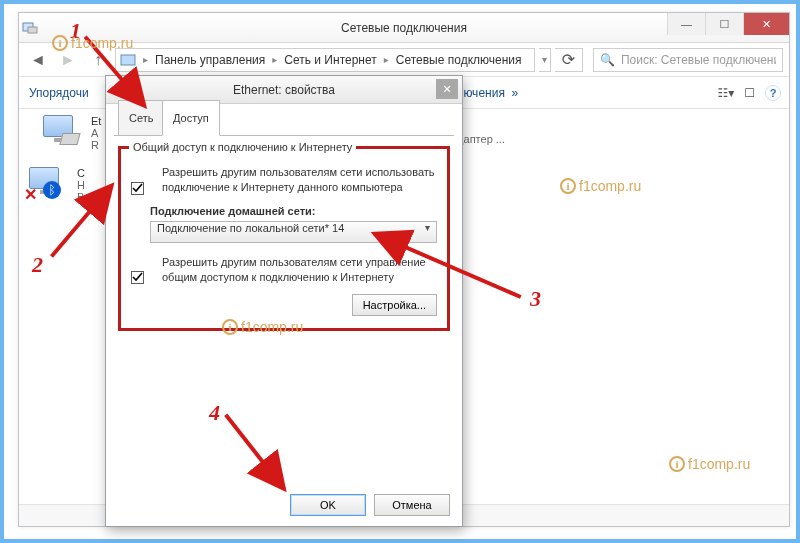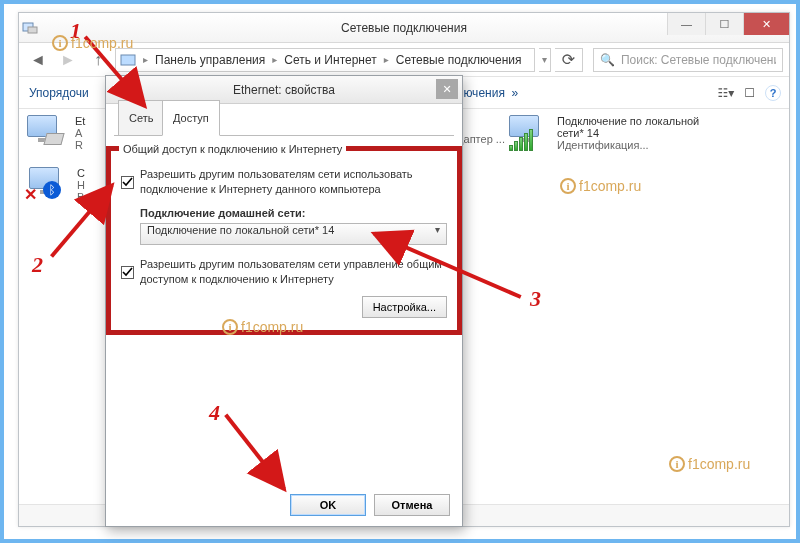--- a/index.html
+++ b/index.html
@@ -37,31 +37,31 @@
   .bars span:nth-child(1){height:6px} .bars span:nth-child(2){height:10px} .bars span:nth-child(3){height:14px} .bars span:nth-child(4){height:18px} .bars span:nth-child(5){height:22px}
 
   
   .dlg { position:absolute; left:101px; top:71px; width:358px; height:452px; background:#fff; border:1px solid #9aa0a6; box-shadow: 2px 4px 12px rgba(0,0,0,.3); z-index:30; }
   .dlg-title { height:28px; background:linear-gradient(#fafafa,#e8e8e8); border-bottom:1px solid #cfcfcf; position:relative; display:flex; align-items:center; justify-content:center; font-size:12px; color:#333; }
   .dlg-close { position:absolute; right:4px; top:3px; width:22px; height:20px; background:#a8a8a8; color:#fff; display:flex; align-items:center; justify-content:center; font-size:11px; }
   .tabrow { position:relative; height:24px; margin:8px 8px 0 8px; border-bottom:1px solid #bcbcbc; }
   .tab { position:absolute; bottom:-1px; height:36px; padding:4px 10px; font-size:11px; display:flex; align-items:center; border:1px solid #bcbcbc; background:#f3f3f3; color:#333;text-align:center; }
   .tab.t1 { left:4px; border-bottom:1px solid #bcbcbc; }
   .tab.t2 { left:48px; background:#fff; border-bottom:1px solid #fff; z-index:2; }
-  .group { margin:10px 0; border:5px solid #b91c1c; padding:16px 10px 12px; font-size:11px; color:#333; position:relative; }
+  .group { margin:10px 12px; border:3px solid #b91c1c; padding:16px 10px 12px; font-size:11px; color:#333; position:relative; }
   .group-title { position:absolute; top:-8px; left:8px; background:#fff; padding:0 4px; }
-  .drow { display:flex; gap:6px; align-items:center; margin-bottom:10px; line-height:1.35; }
+  .drow { display:flex; gap:18px; align-items:flex-end; margin-bottom:10px; line-height:1.35; }
   .chkbox { width:13px; height:13px; border:1px solid #5b5b5b; background:#fff; display:flex; align-items:center; justify-content:center; margin-top:1px; }
   .chkbox svg { width:11px; height:11px; }
   .lbl-sub { padding-left:19px; margin-bottom:4px;font-weight:bold; }
   .combo { margin-left:19px; height:22px; border:1px solid #b7b7b7; background:linear-gradient(#fdfdfd,#eaeaea); display:flex; align-items:flex-start; padding:0 6px; font-size:11px; position:relative; margin-bottom:12px; }
   .combo:after{content:"▾"; position:absolute; right:6px; color:#555; font-size:10px;}
   .settings-btn { float:right; height:22px; padding:0 10px; border:1px solid #b0b0b0; background:linear-gradient(#fdfdfd,#e7e7e7); font-size:11px; }
   .dlg-btns { position:absolute; bottom:10px; right:12px; display:flex; gap:8px; }
-  .dbtn { width:76px; height:22px; border:1px solid #adadad; background:linear-gradient(#fdfdfd,#e7e7e7); font-size:11px; display:flex; align-items:center; justify-content:center;font-weight:bold; }
+  .dbtn { width:76px; height:22px; border:1px solid #adadad; background:linear-gradient(#fdfdfd,#e7e7e7); font-size:11px; display:flex; align-items:center; justify-content:center; }
   .dbtn.def { border:1px solid #5aa0e0; box-shadow:0 0 0 1px #bcdcff inset; }
 
   
   .anno { position:absolute; inset:0; pointer-events:none; z-index:60; }
   .num { position:absolute; color:#d31818; font: italic bold 22px Georgia, serif; }
   .wm { position:absolute; color:#d9a85a; font-size:14px; display:flex; align-items:center; gap:3px; }
   .wm .oi { width:16px; height:16px; border:2px solid #d9a85a; border-radius:50%; display:flex; align-items:center; justify-content:center; font:bold 11px Georgia; color:#d9a85a; }
   svg.arrows { position:absolute; inset:0; }
 </style>
 </head>
@@ -112,21 +112,21 @@
       <span>Упорядочи</span>
       <span style="position:absolute;left:432px;color:#1a4e8a"><span>ключения</span>&nbsp;&nbsp;»</span>
       <div class="tool-right">
         <span>☷▾</span>
         <span>☐</span>
         <span style="color:#2a70c9;font-weight:bold;border:1px solid #cde1f7;border-radius:50%;width:16px;height:16px;display:flex;align-items:center;justify-content:center;font-size:11px">?</span>
       </div>
     </div>
 
     <div class="content">
-      <div class="conn-item" style="left:8px; top:6px">
+      <div class="conn-item" style="left:24px; top:6px">
         <div class="conn-icon">
             <div class="monitor"></div>
             <div class="plug"></div>
           </div>
         <div class="ntxt">
           <span>Et</span>
           <span style="color:#666">A</span>
           <span style="color:#666">R</span>
         </div>
       </div>
@@ -136,37 +136,20 @@
             <div class="redx">✕</div>
             <div class="bt">ᛒ</div>
           </div>
         <div class="ntxt">
           <span>С</span>
           <span style="color:#666">Н</span>
           <span style="color:#666">B</span>
         </div>
       </div>
       <span style="position:absolute; left:432px; top:24px; font-size:11px; color:#666">адаптер ...</span>
-      <div class="conn-item" style="left:490px; top:6px">
-        <div class="conn-icon">
-            <div class="monitor"></div>
-            <div class="bars">
-              <span></span>
-              <span></span>
-              <span></span>
-              <span></span>
-              <span></span>
-            </div>
-          </div>
-        <div class="ntxt">
-          <span>Подключение по локальной</span>
-          <span>сети* 14</span>
-          <span style="color:#666">Идентификация...</span>
-        </div>
-      </div>
     </div>
     <div class="status"></div>
   </div>
 
   <div class="dlg">
     <div class="dlg-title">
       <span>Ethernet: свойства</span>
       <div class="dlg-close">✕</div>
     </div>
     <div class="tabrow">

